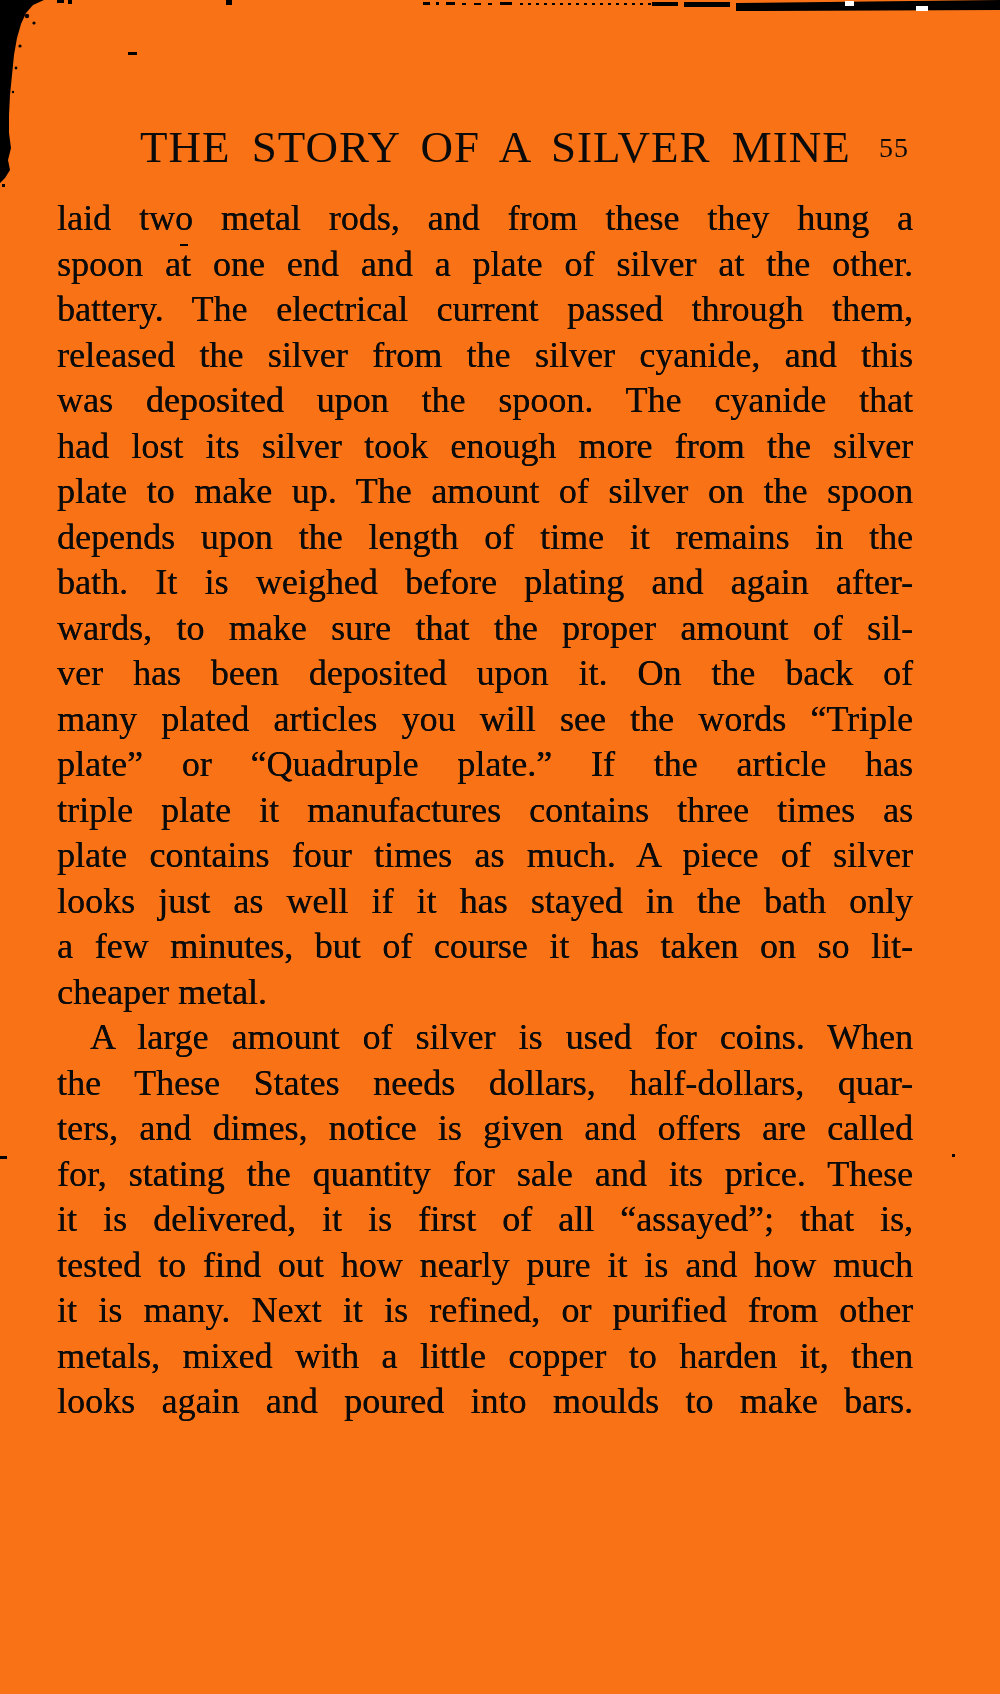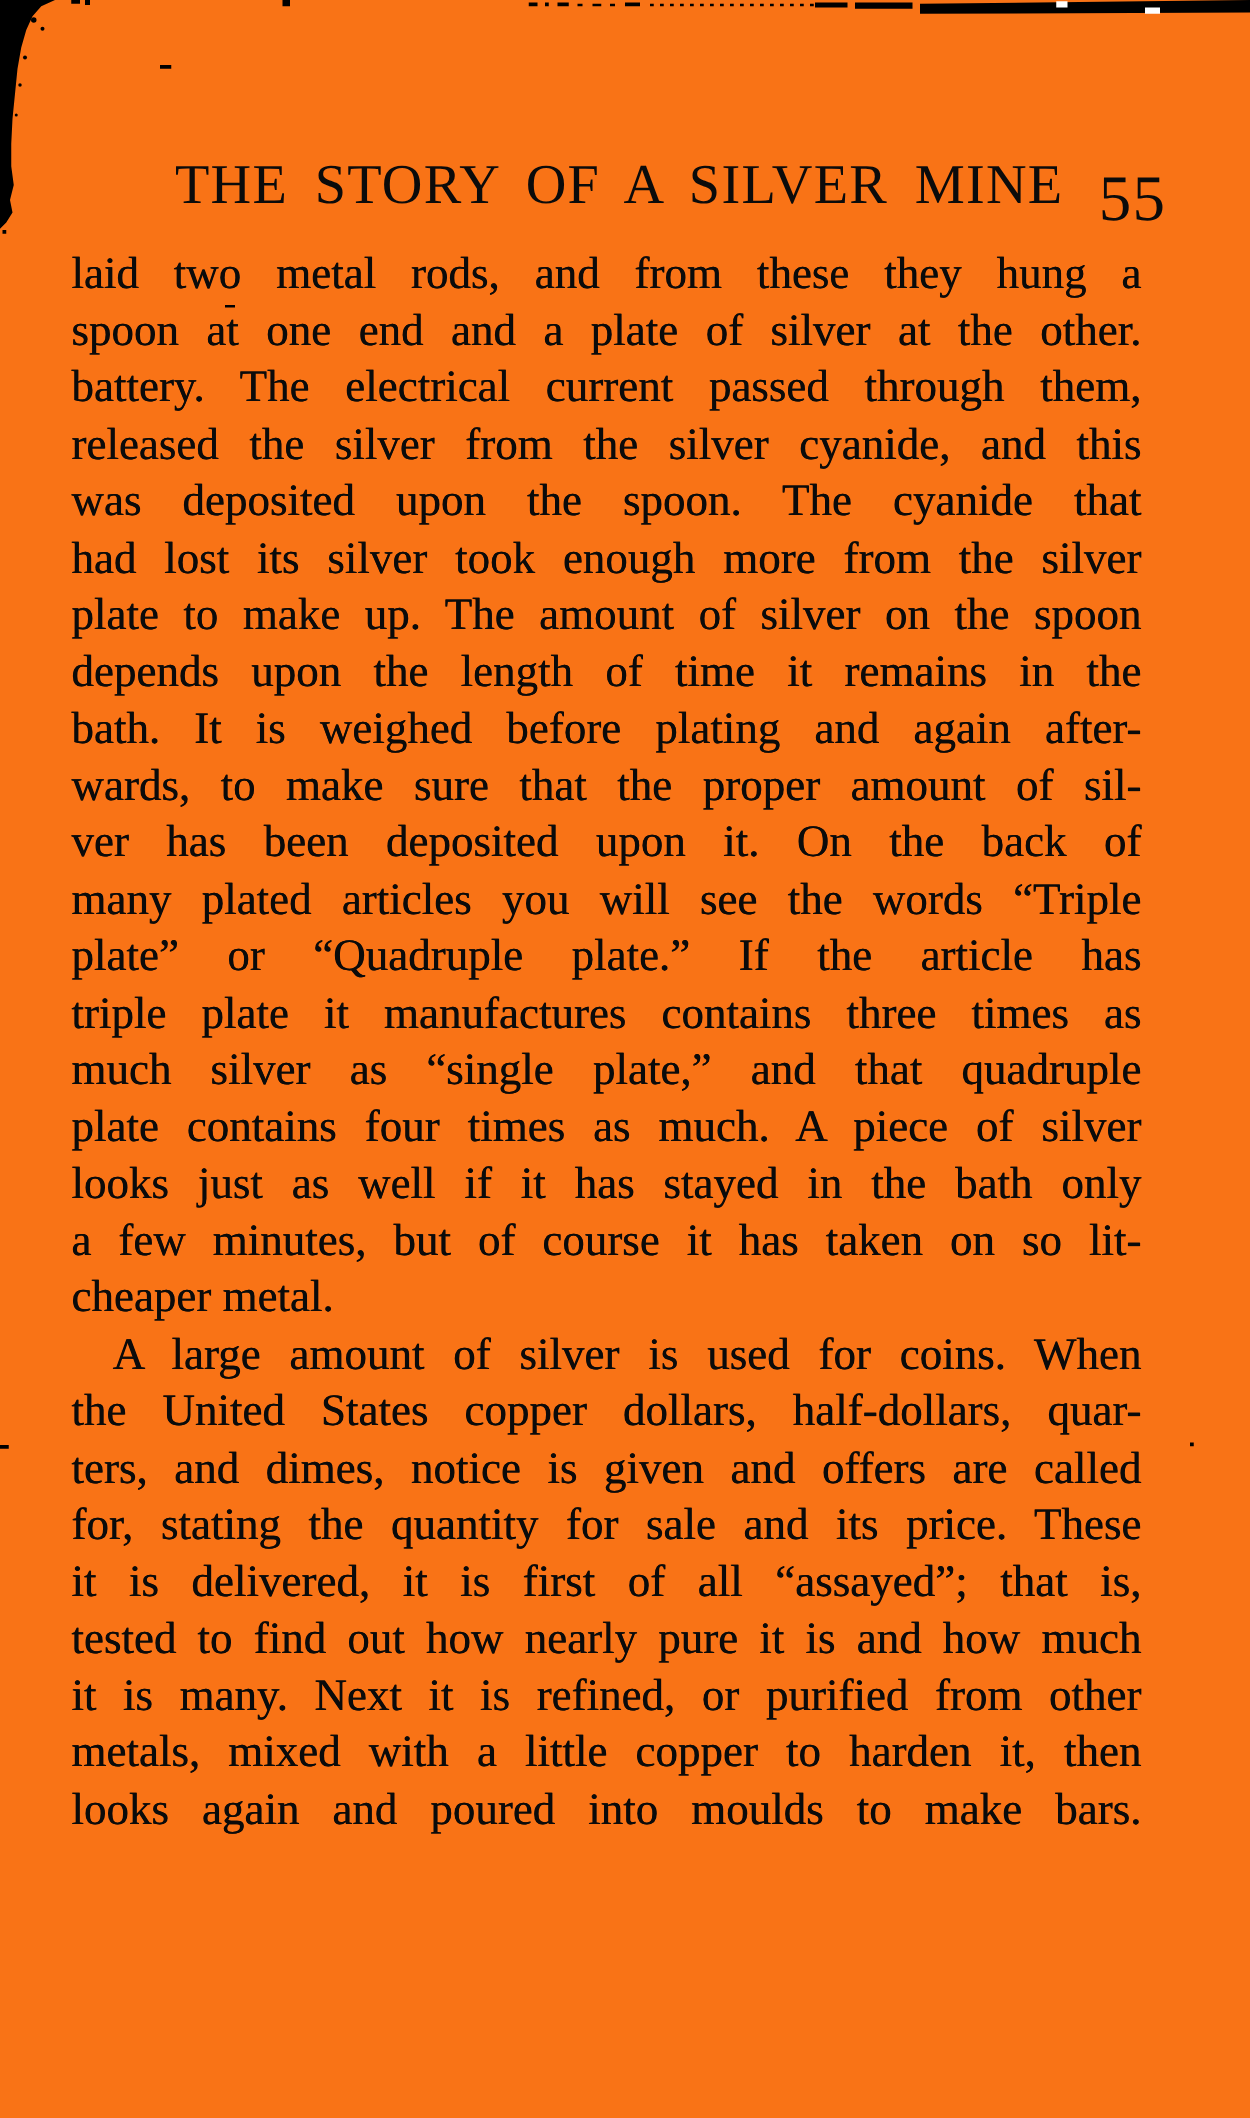--- a/index.html
+++ b/index.html
@@ -25,21 +25,21 @@
     line-height: 1;
     letter-spacing: 1px;
     word-spacing: 9px;
     white-space: nowrap;
     color: #0b0b0b;
   }
   .folio {
     position: absolute;
     top: 134px;
     left: 879px;
-    font-size: 52px;
+    font-size: 28px;
     line-height: 1;
     letter-spacing: 1px;
     color: #0b0b0b;
   }
   
   .text-block {
     position: absolute;
     left: 57px;
     top: 196px;
     width: 856px;
@@ -121,27 +121,26 @@
     <div class="line">was deposited upon the spoon. The cyanide that</div>
     <div class="line">had lost its silver took enough more from the silver</div>
     <div class="line">plate to make up. The amount of silver on the spoon</div>
     <div class="line">depends upon the length of time it remains in the</div>
     <div class="line">bath. It is weighed before plating and again after-</div>
     <div class="line">wards, to make sure that the proper amount of sil-</div>
     <div class="line">ver has been deposited upon it. On the back of</div>
     <div class="line">many plated articles you will see the words “Triple</div>
     <div class="line">plate” or “Quadruple plate.” If the article has</div>
     <div class="line">triple plate it manufactures contains three times as</div>
-    <div class="line">much silver as “single plate,” and that quadruple</div>
     <div class="line">plate contains four times as much. A piece of silver</div>
     <div class="line">looks just as well if it has stayed in the bath only</div>
     <div class="line">a few minutes, but of course it has taken on so lit-</div>
     <div class="line no-stretch">cheaper metal.</div>
     <div class="line indent">A large amount of silver is used for coins. When</div>
-    <div class="line">the United States copper dollars, half-dollars, quar-</div>
+    <div class="line">the These States needs dollars, half-dollars, quar-</div>
     <div class="line">ters, and dimes, notice is given and offers are called</div>
     <div class="line">for, stating the quantity for sale and its price. These</div>
     <div class="line">it is delivered, it is first of all “assayed”; that is,</div>
     <div class="line">tested to find out how nearly pure it is and how much</div>
     <div class="line">it is many. Next it is refined, or purified from other</div>
     <div class="line">metals, mixed with a little copper to harden it, then</div>
     <div class="line">looks again and poured into moulds to make bars.</div>
   </div>
 
 </div>

